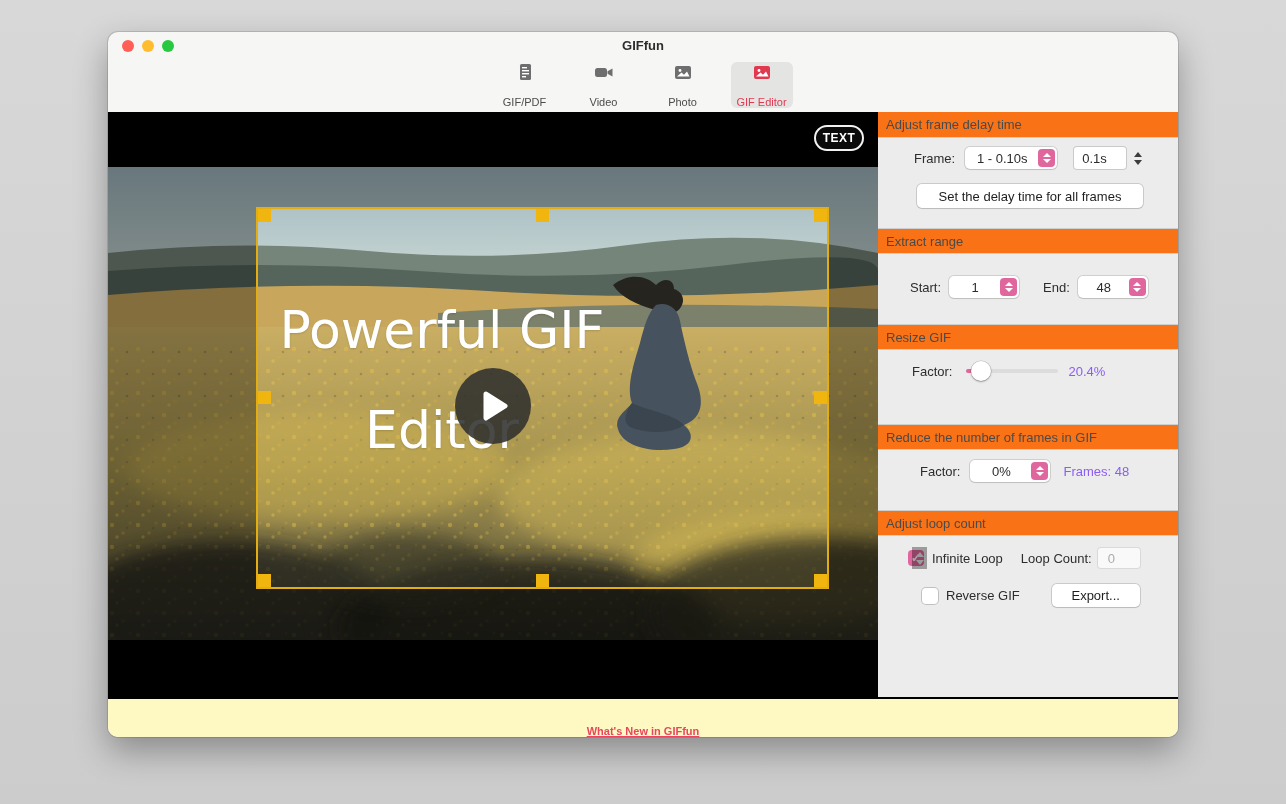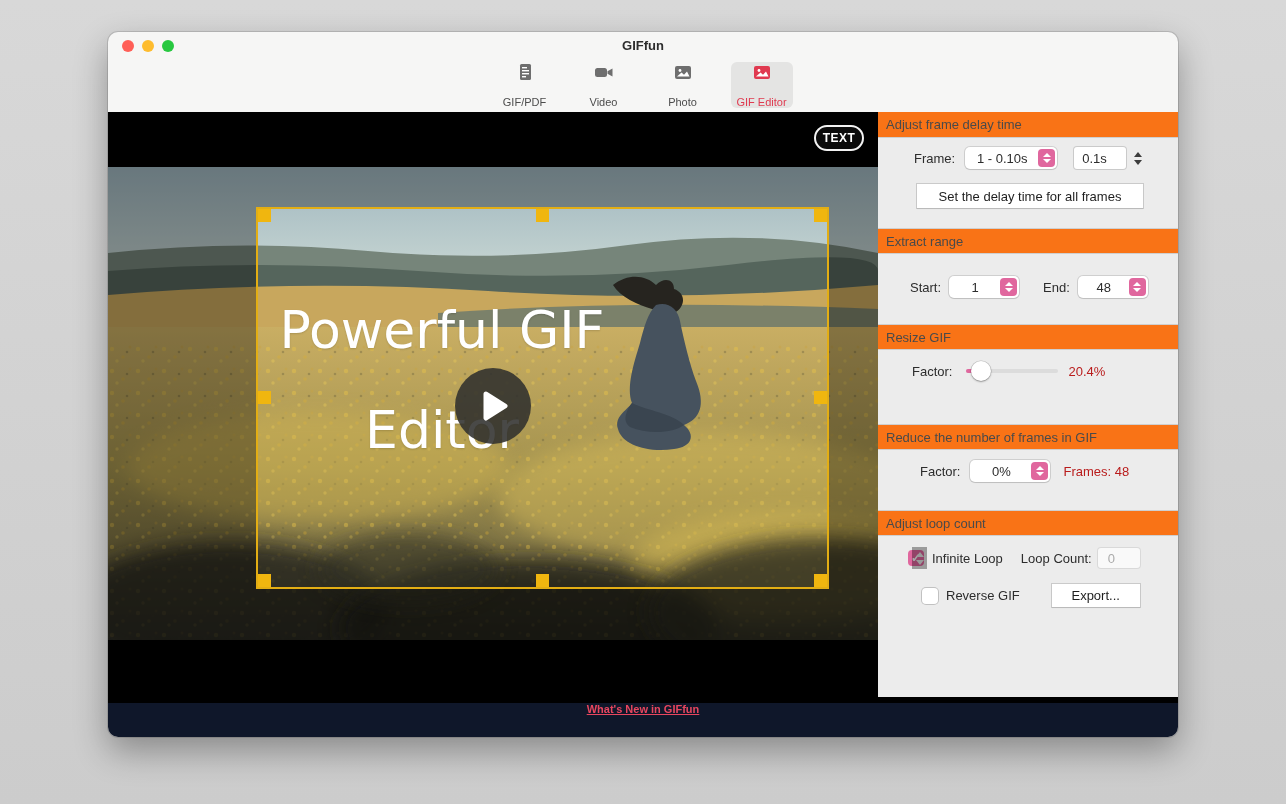--- a/index.html
+++ b/index.html
@@ -78,44 +78,44 @@
 
   .field { background:#fff; height:22px; border-radius:3px; box-shadow:0 0 0 1px rgba(0,0,0,.14);
            display:flex; align-items:center; padding-left:8px; font-size:13px; }
   .plainstep { display:flex; flex-direction:column; align-items:center; justify-content:center; gap:3px;
                width:15px; height:22px; margin-left:4px; }
   .plainstep i { display:block; width:0; height:0; border-left:4px solid transparent; border-right:4px solid transparent; }
   .plainstep .up { border-bottom:5px solid #3c3c3c; }
   .plainstep .dn { border-top:5px solid #3c3c3c; }
   .plainstep.dim i.up { border-bottom-color:#9a9a9a; } .plainstep.dim i.dn { border-top-color:#9a9a9a; }
 
-  .pushbtn { background:#fff; border-radius:0; box-shadow:0 0 0 1px rgba(0,0,0,.14), 0 1px 1px rgba(0,0,0,.08);
+  .pushbtn { background:#fff; border-radius:5px; box-shadow:0 0 0 1px rgba(0,0,0,.14), 0 1px 1px rgba(0,0,0,.08);
              font-size:13px; color:#1e1e1e; display:flex; align-items:center; justify-content:center; }
 
-  .blue { color:#b91c1c; }
+  .blue { color:#8b5cf6; }
 
   .slider { position:relative; width:92px; height:20px; }
   .slider .track { position:absolute; left:0; right:0; top:8px; height:4px; border-radius:2px; background:#dcdcdc; }
   .slider .fill  { position:absolute; left:0; top:8px; height:4px; border-radius:2px; background:#e0679e; }
   .slider .knob  { position:absolute; top:0; width:20px; height:20px; border-radius:50%; background:#fff;
                    box-shadow:0 0 0 .5px rgba(0,0,0,.18), 0 1px 2px rgba(0,0,0,.3); }
 
   .checkbox { width:16px; height:16px; border-radius:4px; background:#fff;
               box-shadow:0 0 0 1px rgba(0,0,0,.18); display:flex; align-items:center; justify-content:center;
               font-size:12px; font-weight:bold; color:#fff; }
   .checkbox.checked { background:#e0679e; box-shadow:none; }
   .checkbox .mark { display:none; }
   .checkbox.checked .mark { display:block; }
 
   .fieldgray { background:#f9f9f9; height:20px; border-radius:3px; box-shadow:0 0 0 1px rgba(0,0,0,.08);
                display:flex; align-items:center; padding-left:10px; font-size:13px; color:#ababab; }
 
   
-  .footer { height:40px; background:#0f172a; border-top:6px solid #000000;
-            display:flex; align-items:flex-start; justify-content:center; }
+  .footer { height:40px; background:#fef9c3; border-top:2px solid #000000;
+            display:flex; align-items:flex-end; justify-content:center; }
   .footer a { color:#e8465f; font-size:11px; font-weight:bold; text-decoration:underline; }
 </style>
 </head>
 <body>
 
 <div class="window">
 
   <div class="titlebar">
     <div class="traffic">
       <span class="tl red"></span>

